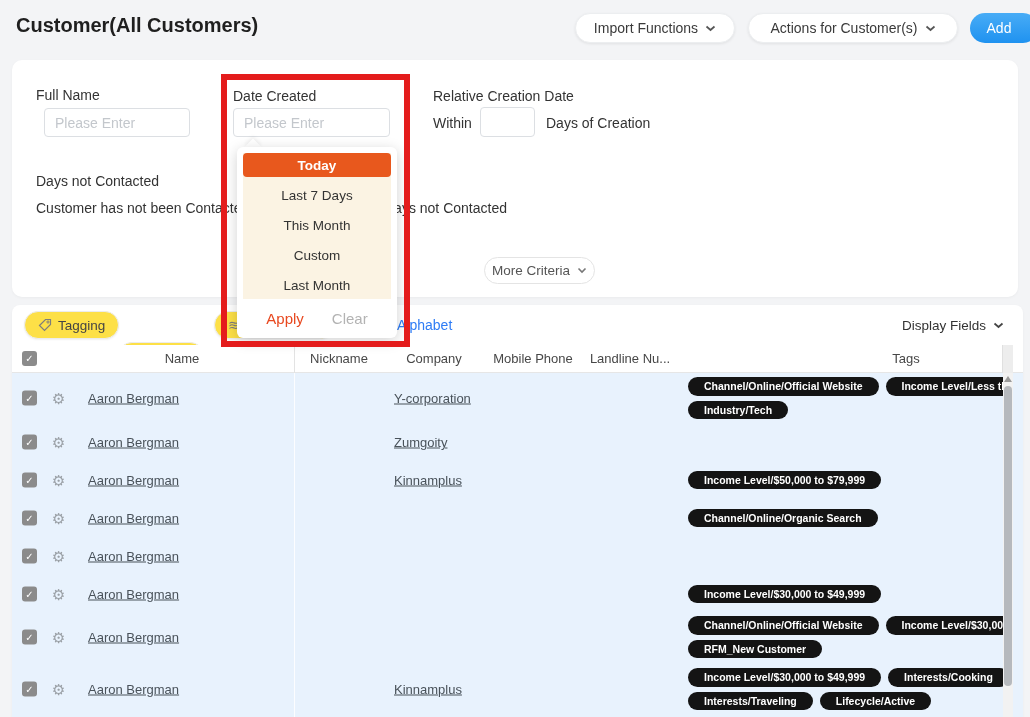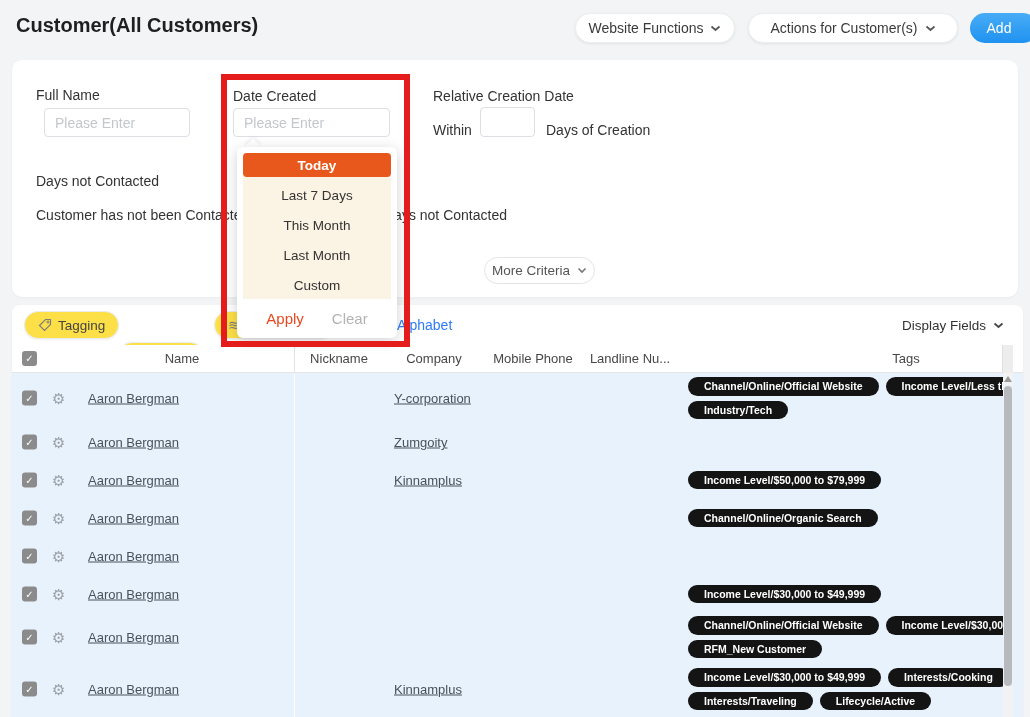--- a/index.html
+++ b/index.html
@@ -16,21 +16,21 @@
   .pill-btn{position:absolute;height:30px;background:#fff;border:1px solid #eceef0;border-radius:16px;
     box-shadow:0 1px 3px rgba(0,0,0,0.08);display:flex;align-items:center;justify-content:center;
     gap:7px;font-size:14px;color:#3a3a3a;cursor:pointer;white-space:nowrap;}
   .blue-btn{position:absolute;background:linear-gradient(180deg,#48acf6,#1f92f0);color:#fff;border-radius:16px;
     display:flex;align-items:center;font-size:14px;cursor:pointer;}
   .chev{display:inline-block;flex:0 0 auto;}
   label.flabel{position:absolute;font-size:14px;color:#333;}
   .finput{position:absolute;border:1px solid #dcdfe3;border-radius:4px;background:#fff;font-size:14px;
     color:#333;padding:0 10px;outline:none;}
   .finput::placeholder{color:#c3c7cc;}
-  .ftext{position:absolute;font-size:14px;color:#333;margin-top:7px;}
+  .ftext{position:absolute;font-size:14px;color:#333;}
   
   .tb-pill{position:absolute;height:28px;background:#fde047;border:1px solid #ececec;border-radius:15px;
     box-shadow:0 1px 2px rgba(0,0,0,0.06);display:flex;align-items:center;gap:6px;
     font-size:13.5px;color:#444;padding:0 13px;cursor:pointer;white-space:nowrap;}
   .link{position:absolute;color:var(--link-blue);font-size:14px;cursor:pointer;}
   
   .thead{position:absolute;left:12px;top:345px;width:1011px;height:28px;background:#fff;border-bottom:1px solid #e6e6e6;}
   .th{position:absolute;top:6px;transform:translateX(-50%);font-size:13px;color:#474747;white-space:nowrap;}
   .cbx{position:absolute;width:15px;height:15px;background:#8b8b8b;border-radius:3px;
     display:flex;align-items:center;justify-content:center;cursor:pointer;}
@@ -76,21 +76,21 @@
   .icon-svg{display:block;flex:0 0 auto;}
 </style>
 </head>
 <body>
 
 <div class="page">
 
   <div class="abs page-title">Customer(All Customers)</div>
 
   <button class="pill-btn" style="left:575px;top:13px;width:160px;">
-    <span>Website Functions</span>
+    <span>Import Functions</span>
     <svg class="chev icon-svg" width="11" height="7" viewBox="0 0 11 7">
         <polyline points="1.5,1.5 5.5,5 9.5,1.5" fill="none" stroke="#555" stroke-width="1.7"></polyline>
       </svg>
   </button>
 
   <button class="pill-btn" style="left:748px;top:13px;width:210px;">
     <span>Actions for Customer(s)</span>
     <svg class="chev icon-svg" width="11" height="7" viewBox="0 0 11 7">
         <polyline points="1.5,1.5 5.5,5 9.5,1.5" fill="none" stroke="#555" stroke-width="1.7"></polyline>
       </svg>
@@ -281,22 +281,22 @@
     <div class="sb-up"></div>
     <div class="sb-thumb"></div>
   </div>
 
   <div class="popup-arrow"></div>
   <div class="popup">
     <div class="menu">
       <div class="opt selected">Today</div>
       <div class="opt">Last 7 Days</div>
       <div class="opt">This Month</div>
+      <div class="opt">Custom</div>
       <div class="opt">Last Month</div>
-      <div class="opt">Custom</div>
     </div>
     <div class="popup-actions">
       <span class="apply">Apply</span>
       <span class="clear">Clear</span>
     </div>
   </div>
 
   <div class="annotation"></div>
 
 </div>

